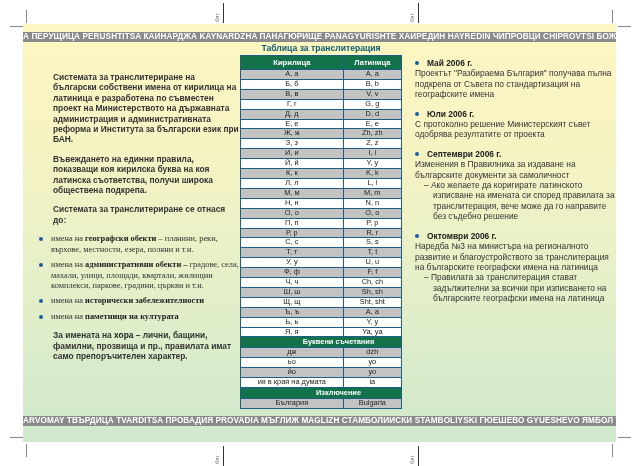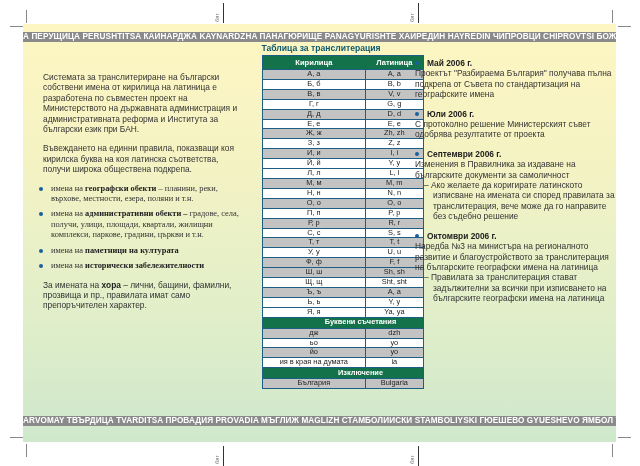--- a/index.html
+++ b/index.html
@@ -8,29 +8,29 @@
   .crop { position:absolute; background:#888; }
   .crop-label { position:absolute; font-size:6px; color:#777; transform:rotate(-90deg); transform-origin:left top;
                 font-family:"Liberation Sans", sans-serif; }
   .page { position:absolute; left:23px; top:24px; width:593px; height:418px;
           background:linear-gradient(to bottom, #fdf6c2 0%, #f6f3c3 30%, #e3efc9 65%, #cfe8cc 100%); overflow:hidden; }
   .band { position:absolute; left:0; width:593px; height:10px; background:#8a8a8a; color:#ffffff;
           font-weight:bold; font-size:8.2px; line-height:10px; white-space:nowrap; overflow:hidden; letter-spacing:0.1px; }
   .band.top { top:8px; }
   .band.bottom { top:392px; }
   .col-left { position:absolute; left:16px; top:48px; width:200px; font-size:8.4px; line-height:10.4px; color:#333; }
-  .col-left p { margin:0 0 9px 4px; }
+  .col-left p { margin:0 0 9px 14px;font-weight:bold; }
   .col-left ul { list-style:none; margin:0 0 8px 0; padding:0;font-family:Liberation Serif, serif; }
   .col-left li { position:relative; padding-left:12px; margin-bottom:5px; }
   .bullet { position:absolute; left:0; top:3px; width:4px; height:4px; border-radius:50%; background:#1a5f9e; }
   b { color:#222; }
   .table-title { position:absolute; left:217px; top:19px; width:162px; text-align:center;
                  color:#0e5a6e; font-weight:bold; font-size:8.6px; }
   table.tr { position:absolute; left:217px; top:31px; width:162px; border-collapse:collapse;
-             font-size:7.4px; border:1px solid #1c5e86;margin-left:22px; }
+             font-size:7.4px; border:1px solid #1c5e86; }
   table.tr th { background:#14724a; color:#fff; font-weight:bold; height:11px; font-size:7.6px; border:1px solid #1c5e86; }
   table.tr td { text-align:center; height:8.9px; line-height:8.9px; padding:0; border:1px solid #1c5e86; color:#222; }
   table.tr tr.odd td { background:#c3c3c3; }
   table.tr tr.even td { background:#ffffff; }
   table.tr tr.section td { background:#14724a; color:#fff; font-weight:bold; height:10px;padding-left:35px; }
   .col-right { position:absolute; left:392px; top:34px; width:200px; font-size:8.4px; line-height:10.4px; color:#333; }
   .event { margin-bottom:9px; }
   .event .date { position:relative; padding-left:12px; font-weight:bold; color:#222; }
   .event .date .bullet { top:3px; }
   .event .sub { padding-left:18px; text-indent:-9px; }
@@ -54,25 +54,26 @@
 <span class="crop-label" style="left:409px;top:22px;">бяг</span>
 <span class="crop-label" style="left:214px;top:464px;">бяг</span>
 <span class="crop-label" style="left:409px;top:464px;">бяг</span>
 
 <div class="page">
   <div class="band top">А ПЕРУЩИЦА PERUSHTITSA КАЙНАРДЖА KAYNARDZHA ПАНАГЮРИЩЕ PANAGYURISHTE ХАЙРЕДИН HAYREDIN ЧИПРОВЦИ CHIPROVTSI БОЖУРИЩЕ BOZHURISHTE С</div>
 
   <div class="col-left">
     <p>Системата за транслитериране на български собствени имена от кирилица на латиница е разработена по съвместен проект на Министерството на държавната администрация и административната реформа и Института за български език при БАН.</p>
     <p>Въвеждането на единни правила, показващи коя кирилска буква на коя латинска съответства, получи широка обществена подкрепа.</p>
+    <p>Системата за транслитериране се отнася до:</p>
     <ul>
       <li><span class="bullet"></span><span>имена на </span><b>географски обекти</b><span> – планини, реки, върхове, местности, езера, поляни и т.н.</span></li>
-      <li><span class="bullet"></span><span>имена на </span><b>административни обекти –</b><span> градове, села, получи, улици, площади, квартали, жилищни комплекси, паркове, градини, църкви и т.н.</span></li>
+      <li><span class="bullet"></span><span>имена на </span><b>административни обекти –</b><span> градове, села, махали, улици, площади, квартали, жилищни комплекси, паркове, градини, църкви и т.н.</span></li>
+      <li><span class="bullet"></span><span>имена на </span><b>исторически забележителности</b><span></span></li>
       <li><span class="bullet"></span><span>имена на </span><b>паметници на културата</b><span></span></li>
-      <li><span class="bullet"></span><span>имена на </span><b>исторически забележителности</b><span></span></li>
     </ul>
     <p><span>За имената на </span><b>хора</b><span> – лични, бащини, фамилни, прозвища и пр., правилата имат само препоръчителен характер.</span></p>
   </div>
 
   <div class="table-title">Таблица за транслитерация</div>
   <table class="tr">
     <thead>
       <tr>
         <th>Кирилица</th>
         <th>Латиница</th>
@@ -112,20 +113,24 @@
           <td>Z, z</td>
         </tr>
         <tr class="odd">
           <td>И, и</td>
           <td>I, i</td>
         </tr>
         <tr class="even">
           <td>Й, й</td>
           <td>Y, y</td>
         </tr>
+        <tr class="odd">
+          <td>К, к</td>
+          <td>K, k</td>
+        </tr>
         <tr class="even">
           <td>Л, л</td>
           <td>L, l</td>
         </tr>
         <tr class="odd">
           <td>М, м</td>
           <td>M, m</td>
         </tr>
         <tr class="even">
           <td>Н, н</td>
@@ -151,20 +156,24 @@
           <td>Т, т</td>
           <td>T, t</td>
         </tr>
         <tr class="even">
           <td>У, у</td>
           <td>U, u</td>
         </tr>
         <tr class="odd">
           <td>Ф, ф</td>
           <td>F, f</td>
+        </tr>
+        <tr class="even">
+          <td>Ч, ч</td>
+          <td>Ch, ch</td>
         </tr>
         <tr class="odd">
           <td>Ш, ш</td>
           <td>Sh, sh</td>
         </tr>
         <tr class="even">
           <td>Щ, щ</td>
           <td>Sht, sht</td>
         </tr>
         <tr class="odd">

